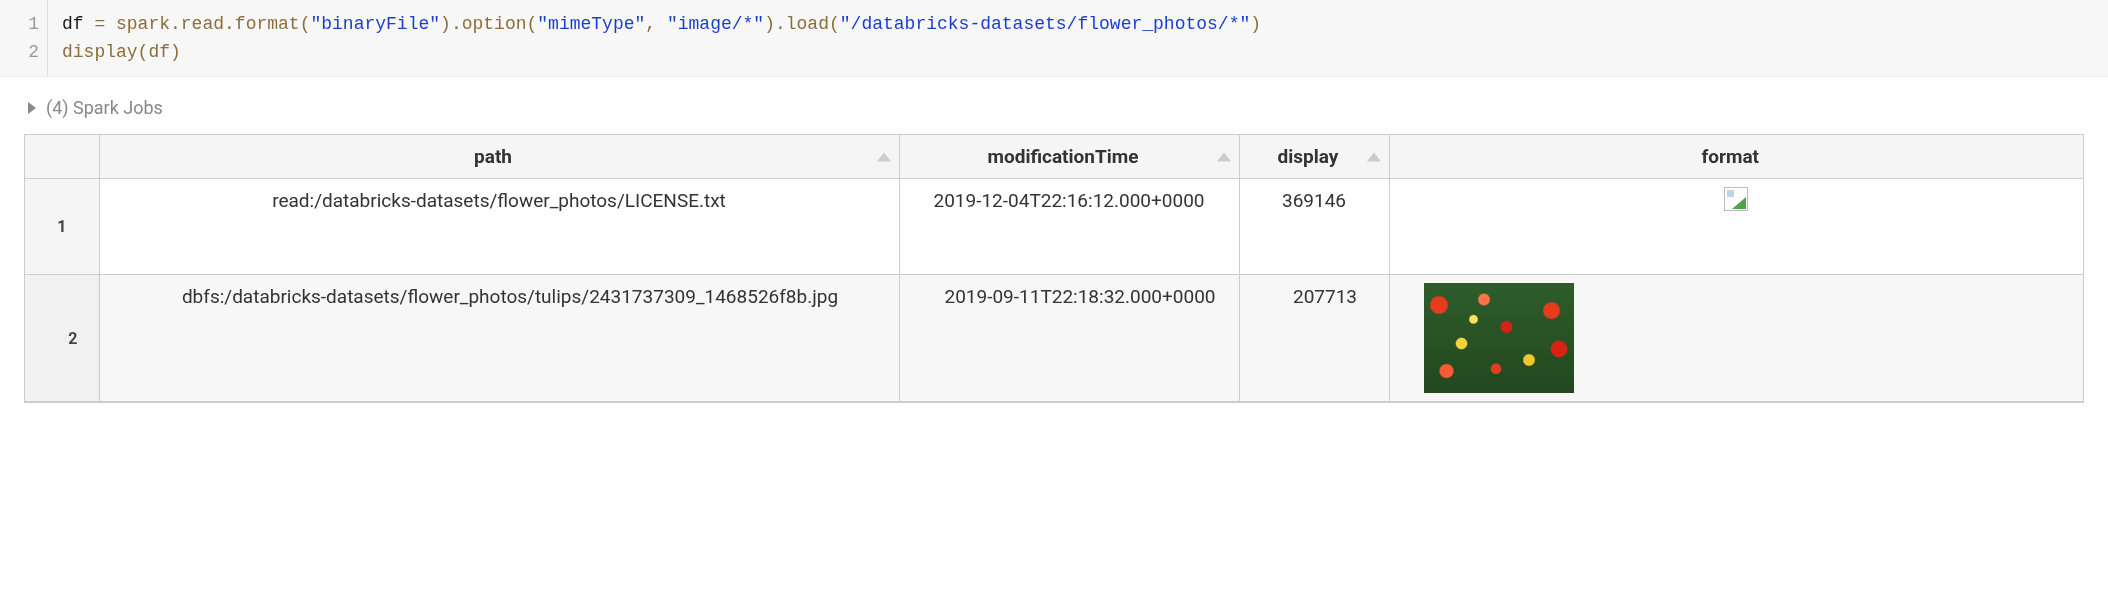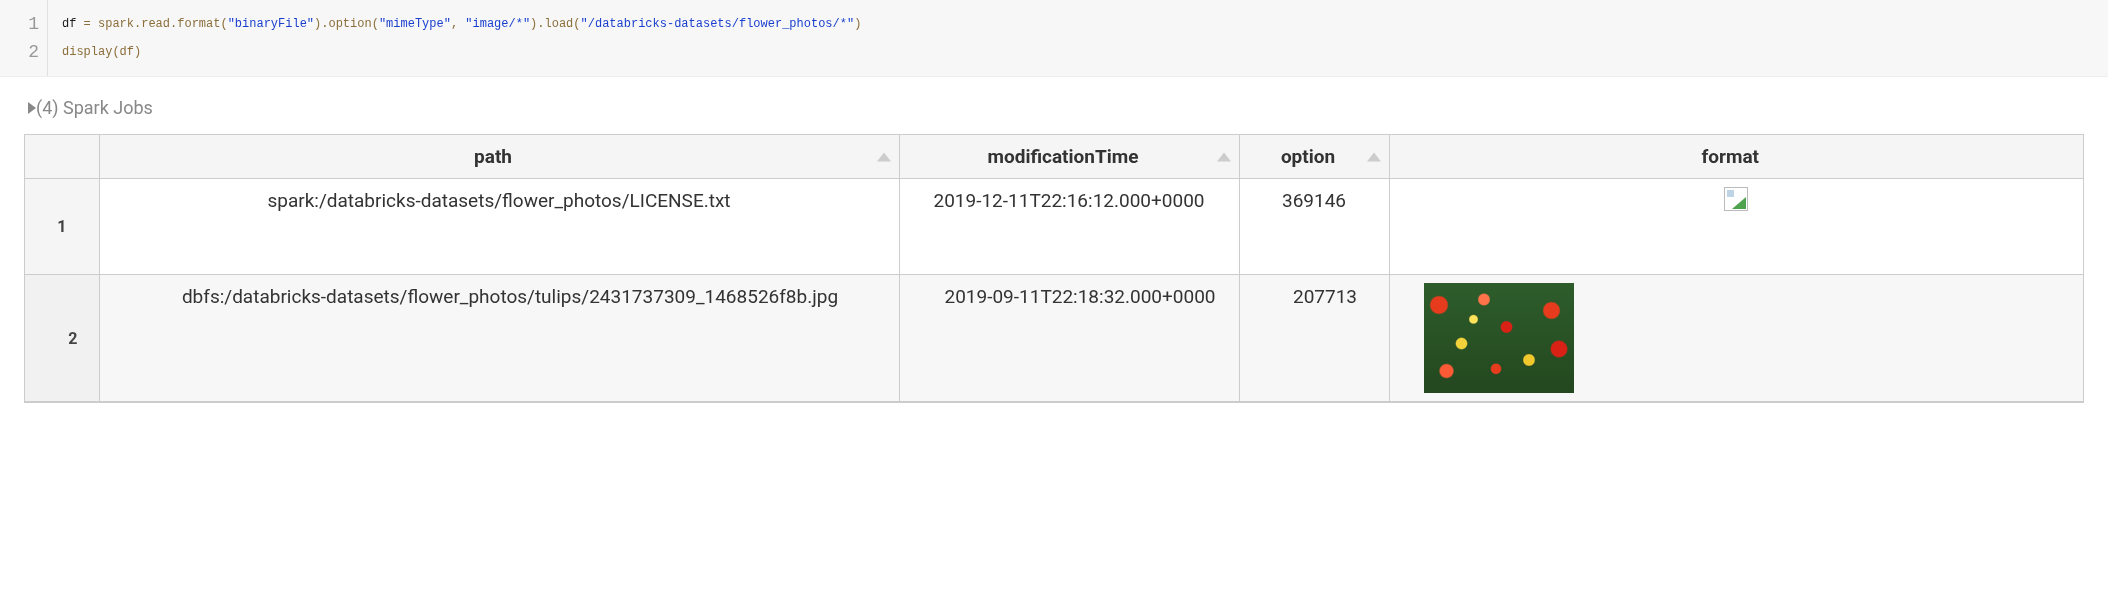--- a/index.html
+++ b/index.html
@@ -24,36 +24,37 @@
     font-family: Menlo, Monaco, Consolas, "Courier New", monospace;
     font-size: 18px;
     line-height: 28px;
     border-right: 1px solid #e0e0e0;
     user-select: none;
   }
   .gutter div { height: 28px; }
   .code {
     padding: 10px 14px;
     font-family: Menlo, Monaco, Consolas, "Courier New", monospace;
-    font-size: 12px;
+    font-size: 18px;
     line-height: 28px;
     white-space: pre;
     color: #333;
   }
   .tok-black { color: #1a1a1a; }
   .tok-brown { color: #8b6e3a; }
   .tok-blue  { color: #1a3fcf; }
 
   
   .jobs-line {
     display: flex;
     align-items: center;
     padding: 20px 8px 16px 28px;
     color: #888;
     font-size: 18px;
+    gap: 10px;
   }
   .caret-right {
     display: inline-block;
     width: 0; height: 0;
     border-top: 6px solid transparent;
     border-bottom: 6px solid transparent;
     border-left: 8px solid #888;
   }
 
   
@@ -187,33 +188,33 @@
         <th></th>
         <th>
           <span>path</span>
           <span class="sort-caret"></span>
         </th>
         <th>
           <span>modificationTime</span>
           <span class="sort-caret"></span>
         </th>
         <th>
-          <span>option</span>
+          <span>display</span>
           <span class="sort-caret"></span>
         </th>
         <th>
           <span>format</span>
         </th>
       </tr>
     </thead>
     <tbody>
       <tr>
         <td class="idx-cell">1</td>
-        <td>spark:/databricks-datasets/flower_photos/LICENSE.txt</td>
-        <td>2019-12-11T22:16:12.000+0000</td>
+        <td>read:/databricks-datasets/flower_photos/LICENSE.txt</td>
+        <td>2019-12-04T22:16:12.000+0000</td>
         <td>369146</td>
         <td class="content-cell">
           <span class="broken-img"></span>
         </td>
       </tr>
       <tr>
         <td class="idx-cell">2</td>
         <td>dbfs:/databricks-datasets/flower_photos/tulips/2431737309_1468526f8b.jpg</td>
         <td>2019-09-11T22:18:32.000+0000</td>
         <td>207713</td>

